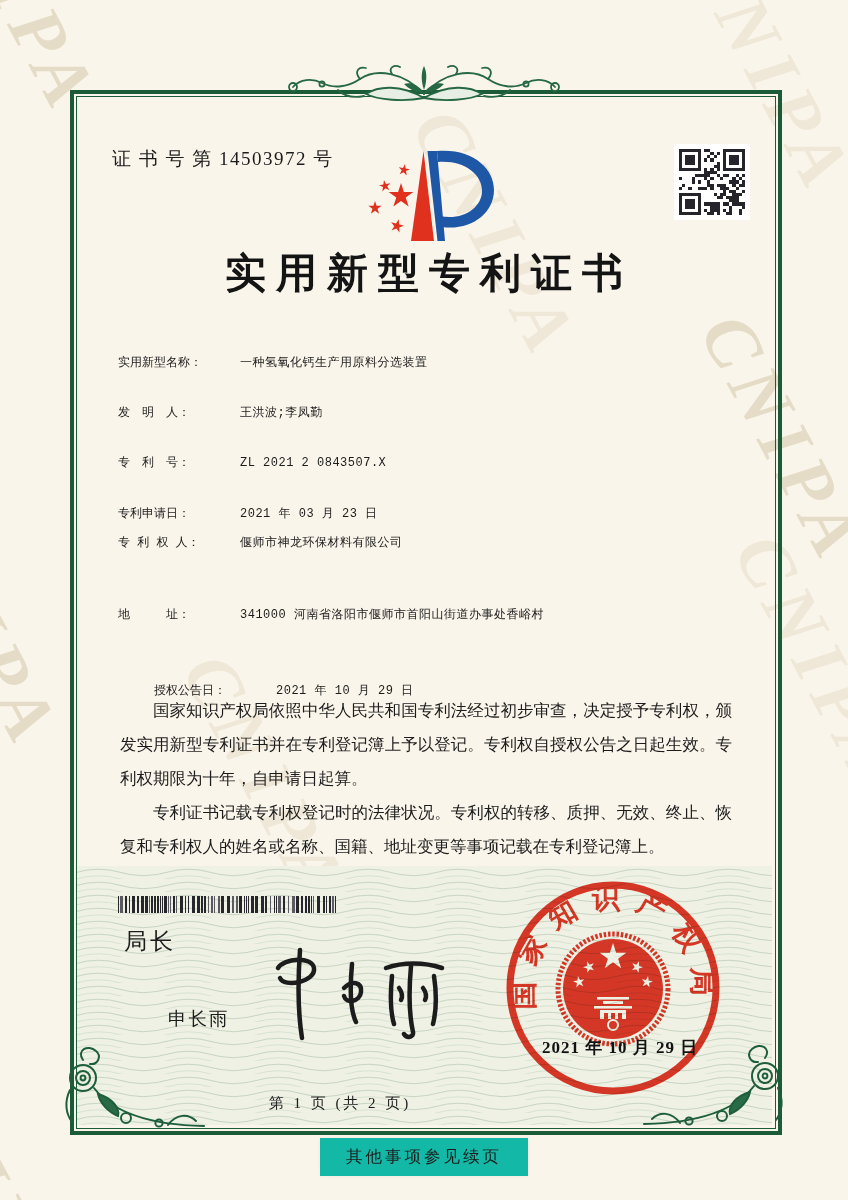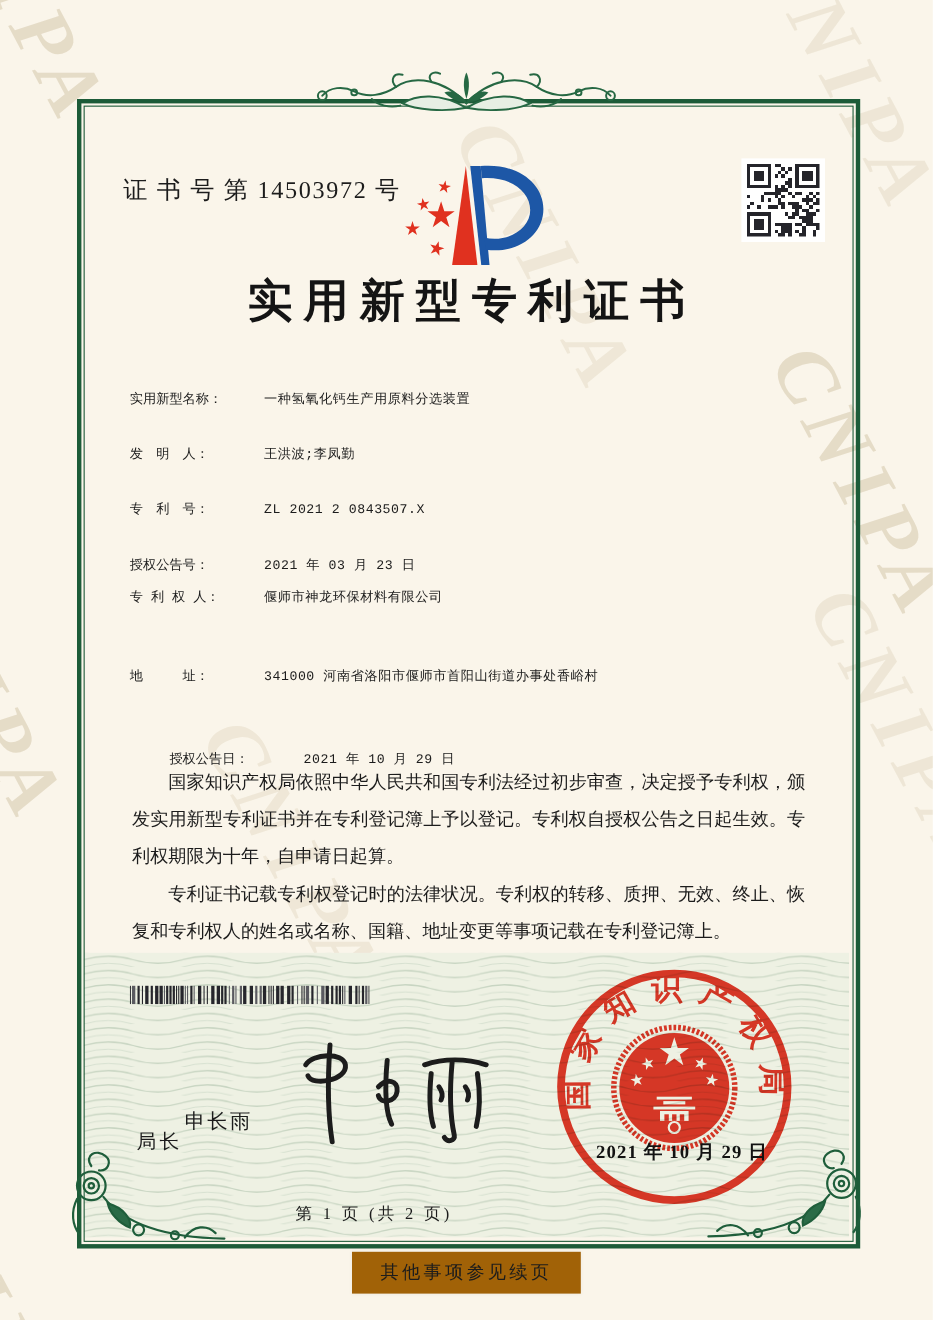--- a/index.html
+++ b/index.html
@@ -31,21 +31,21 @@
     border:1px solid #1c5b38;
   }
   
   .band{left:76px;top:866px;width:696px;height:259px;z-index:1;}
   
   .orn{z-index:3;pointer-events:none;}
   .orn-top{left:50%;top:64px;transform:translateX(-50%);}
   .orn-bl{left:56px;top:1046px;}
   .orn-br{left:642px;top:1044px;transform:scaleX(-1);}
   
-  .cert-no{left:112px;top:158px;font-size:22px;letter-spacing:1.5px;z-index:4;text-align:center;}
+  .cert-no{left:112px;top:146px;font-size:19px;letter-spacing:1.5px;z-index:4;text-align:center;}
   .logo{left:352px;top:138px;z-index:4;}
   .qr-wrap{left:674px;top:144px;width:76px;height:76px;background:#ffffff;
     padding:5px;box-sizing:border-box;z-index:4;}
   .title{
     left:0;top:246px;width:848px;text-align:center;z-index:4;
     font-size:41px;font-weight:bold;letter-spacing:10px;text-indent:10px;
     color:#141414;
   }
   
   .row{left:118px;width:620px;font-size:12px;z-index:4;white-space:nowrap;font-family:Liberation Mono, monospace;}
@@ -53,33 +53,33 @@
   .val{letter-spacing:.5px;}
   .grant-no{position:absolute;left:337px;top:0;white-space:nowrap;}
   
   .body-text{
     left:120px;top:694px;width:612px;z-index:4;
     font-size:16.5px;line-height:34px;text-align:justify;
   }
   .body-text p{margin:0;text-indent:2em;}
   
   .barcode{left:118px;top:896px;z-index:4;}
-  .off-title{left:124px;top:1026px;font-size:18px;letter-spacing:3px;z-index:4;}
+  .off-title{left:124px;top:926px;font-size:23px;letter-spacing:3px;z-index:4;}
   .off-name{left:124px;top:1006px;font-size:18.5px;letter-spacing:2px;z-index:4;margin-left:44px;}
   .signature{left:248px;top:938px;z-index:4;}
   .seal{left:504px;top:879px;z-index:5;mix-blend-mode:multiply;opacity:.95;}
   .seal-date{
     left:520px;top:1036px;width:200px;text-align:center;z-index:6;
     font-size:17px;letter-spacing:1px;color:#121212;font-weight:bold;
   }
   .page-no{left:0;top:1094px;width:680px;text-align:center;font-size:15px;
     letter-spacing:3px;z-index:4;}
   .note-box{
     left:50%;top:1138px;transform:translateX(-50%);
-    background:#a16207;padding:8px 26px;font-size:16.5px;letter-spacing:3px;
+    background:#14b8a6;padding:8px 26px;font-size:16.5px;letter-spacing:3px;
     z-index:4;box-shadow:0 0 4px rgba(0,0,0,0.05);
   }
 </style>
 </head>
 <body>
 
 <div class="wm" style="left:-10px;top:-150px;">CNIPA</div>
 <div class="wm dim" style="left:745px;top:-70px;">CNIPA</div>
 <div class="wm dim" style="left:470px;top:95px;">CNIPA</div>
 <div class="wm" style="left:758px;top:300px;">CNIPA</div>
@@ -382,21 +382,21 @@
 <div class="abs row" style="top:354px;">
   <span class="lab">实用新型名称：</span><span class="val">一种氢氧化钙生产用原料分选装置</span>
 </div>
 <div class="abs row" style="top:404px;">
   <span class="lab">发　明　人：</span><span class="val">王洪波;李凤勤</span>
 </div>
 <div class="abs row" style="top:454px;">
   <span class="lab">专　利　号：</span><span class="val">ZL 2021 2 0843507.X</span>
 </div>
 <div class="abs row" style="top:505px;">
-  <span class="lab">授权公告号：</span><span class="val">2021 年 03 月 23 日</span>
+  <span class="lab">专利申请日：</span><span class="val">2021 年 03 月 23 日</span>
 </div>
 <div class="abs row" style="top:534px;">
   <span class="lab">专 利 权 人：</span><span class="val">偃师市神龙环保材料有限公司</span>
 </div>
 <div class="abs row" style="top:606px;">
   <span class="lab">地　　　址：</span><span class="val">341000 河南省洛阳市偃师市首阳山街道办事处香峪村</span>
 </div>
 <div class="abs row" style="top:682px;margin-left:36px;">
   <span class="lab">授权公告日：</span><span class="val">2021 年 10 月 29 日</span>
 </div>

